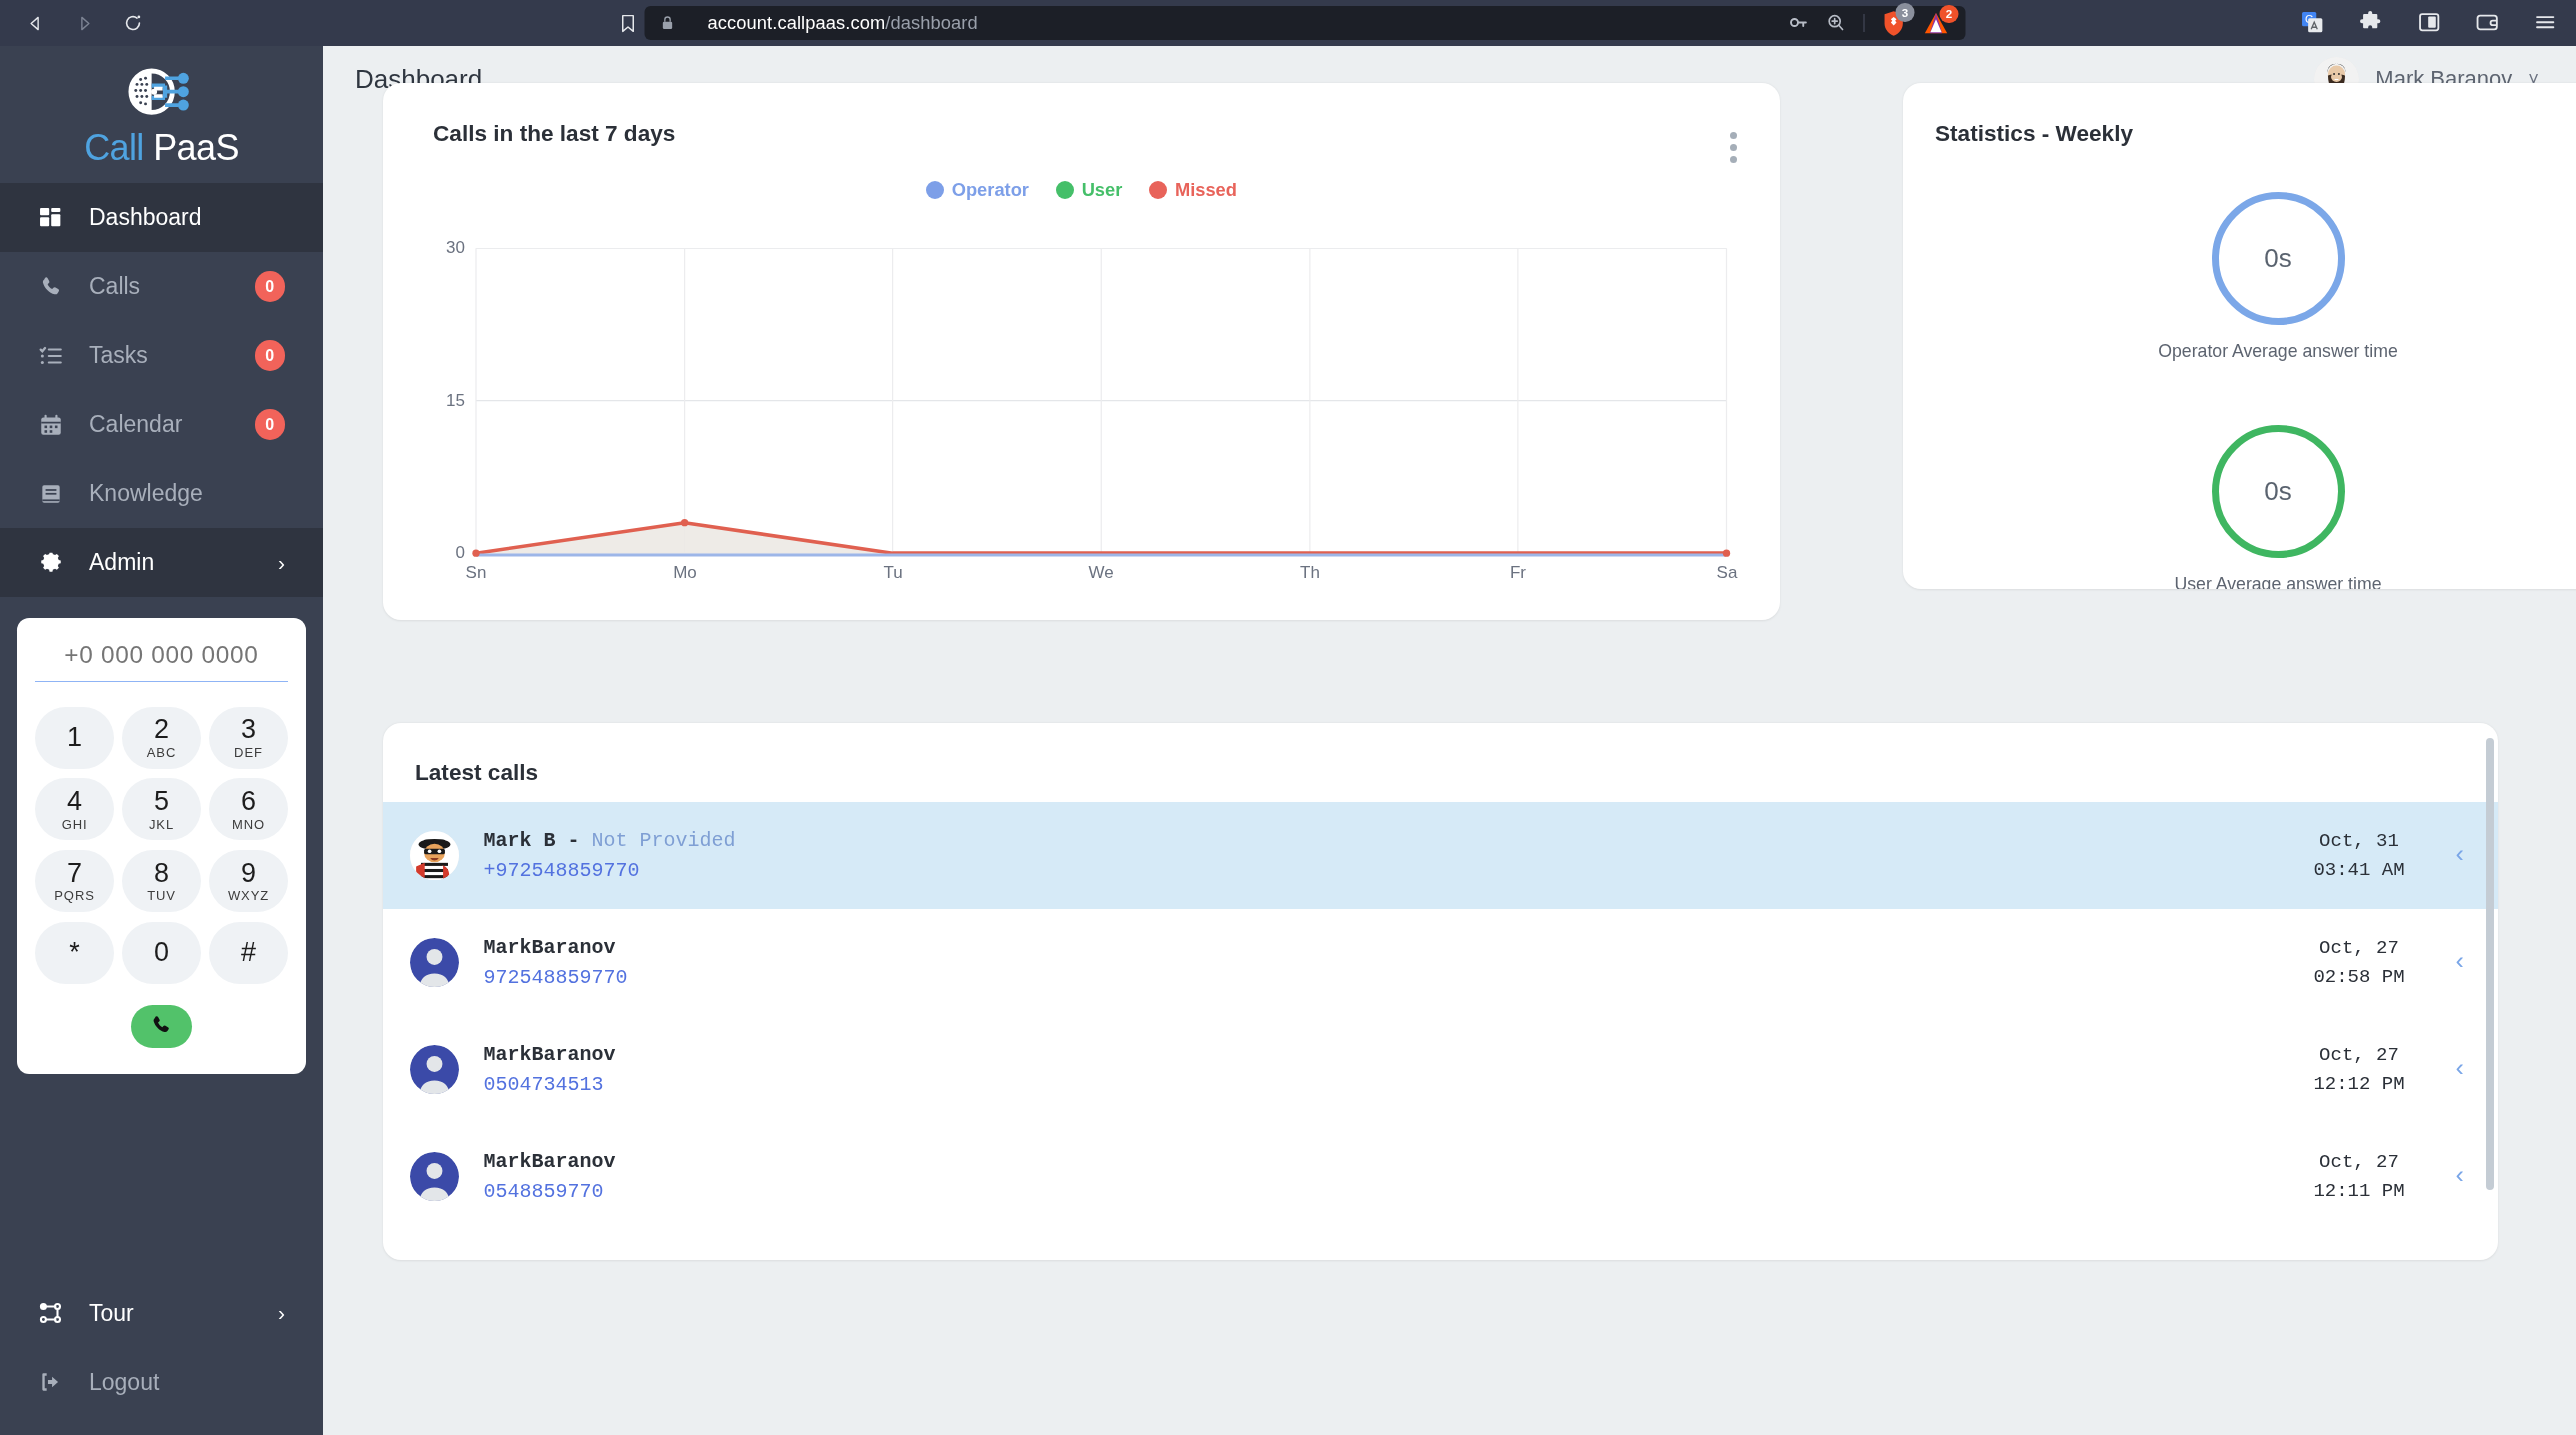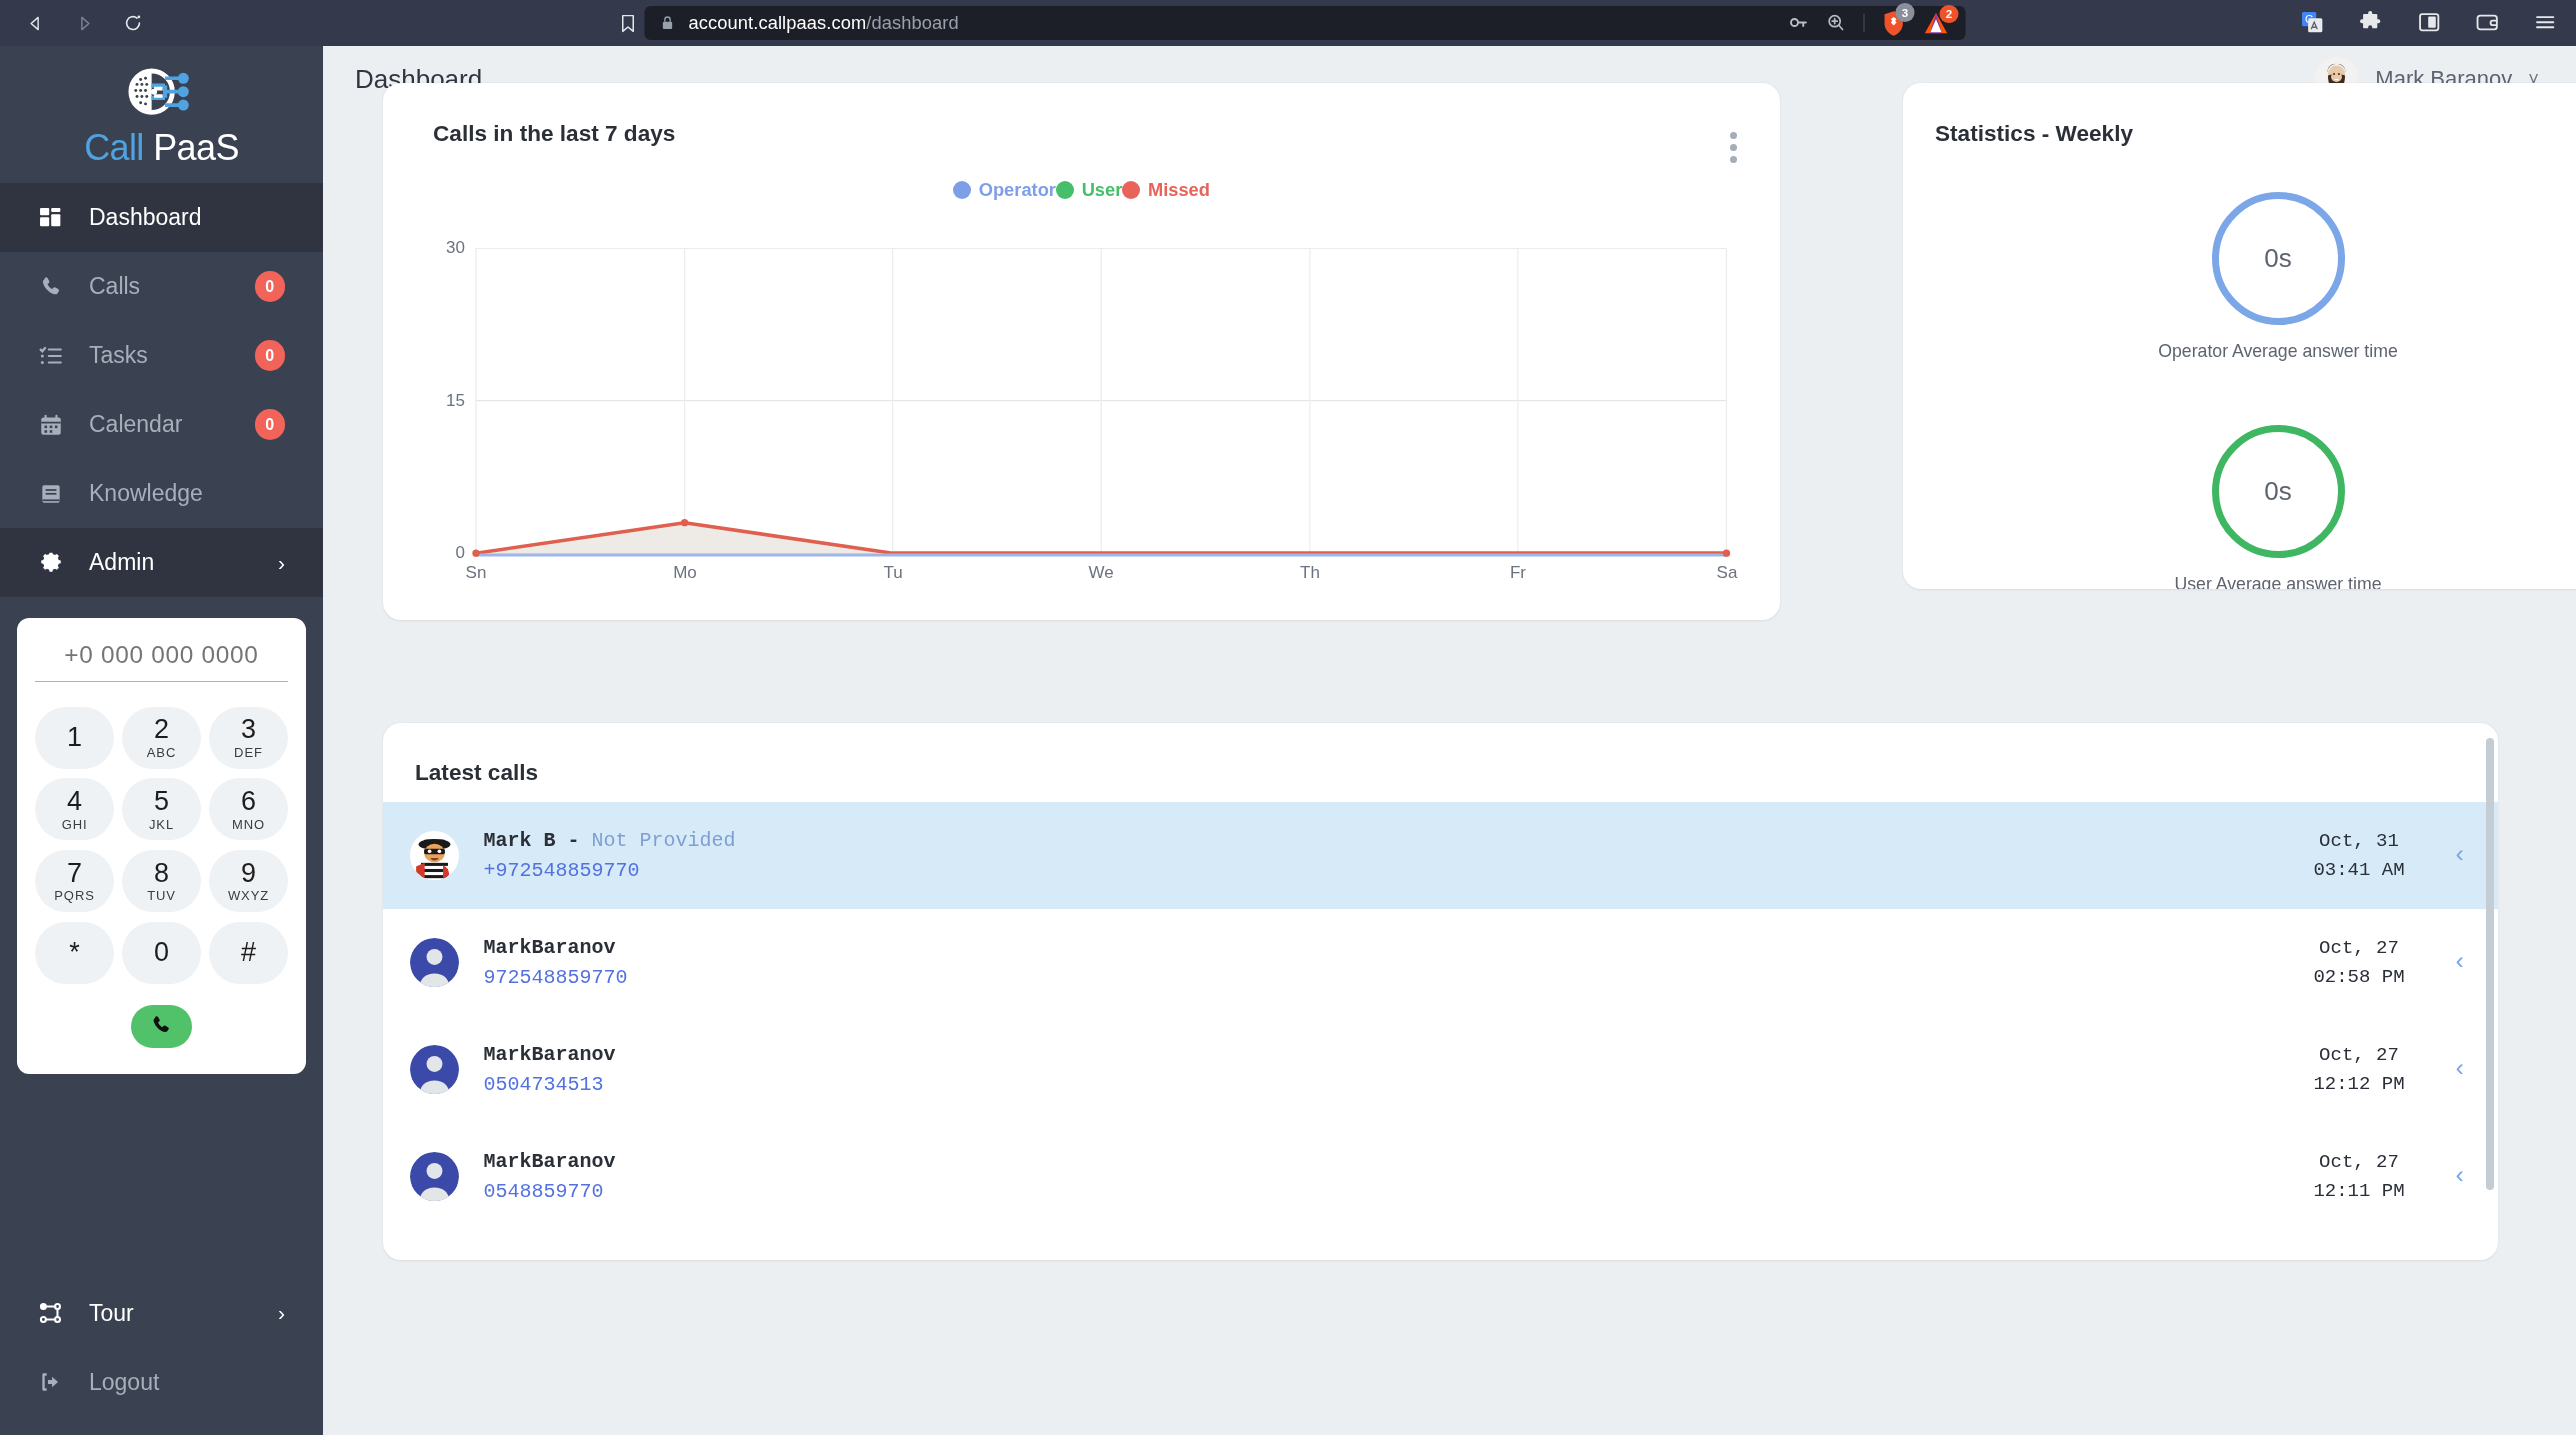--- a/index.html
+++ b/index.html
@@ -30,20 +30,21 @@
     display: flex; align-items: center;
     width: 1355px; height: 34px;
   }
   #bookmark-icon { width: 34px; display:flex; align-items:center; justify-content:center; }
   #url-bar {
     flex: 1; height: 34px;
     background: #1c1f27; border-radius: 6.1px;
     display: flex; align-items: center;
     padding: 0 14.6px;
     position: relative;
+    gap: 19px;
   }
   #lock-icon { margin-right: 13.4px; display:flex; align-items:center; }
   #url-text {
     font-size: 18.3px; color: #ffffff; letter-spacing: 0.1px;
     white-space: nowrap;
   }
   #url-text .path { color: #9aa0ab; }
   #url-actions {
     position: absolute; right: 6.1px; top: 0; height: 34px;
     display: flex; align-items: center; gap: 17px; padding-right: 9.8px;
@@ -181,21 +182,21 @@
 
   
   #chart-card {
     position: absolute; left: 60px; top: 37px;
     width: 1397px; height: 537px;
   }
   #chart-title { position: absolute; left: 50px; top: 38px; }
   #chart-kebab { right: 43px; top: 49px; }
   #legend {
     position: absolute; top: 96px; left: 0; right: 0;
-    display: flex; justify-content: center; 
+    display: flex; justify-content: center; gap: 27px;
   }
   .legend-item { display: flex; align-items: center; gap: 8px; font-size: 18.3px; font-weight: bold; }
   .legend-dot { width: 17.7px; height: 17.7px; border-radius: 9.2px; }
 
   #plot {
     position: absolute; left: 32px; top: 165px;
     width: 1342px; height: 342px;
   }
   .y-label {
     position: absolute; right: 1292px; font-size: 17px; color: #6b7280;

